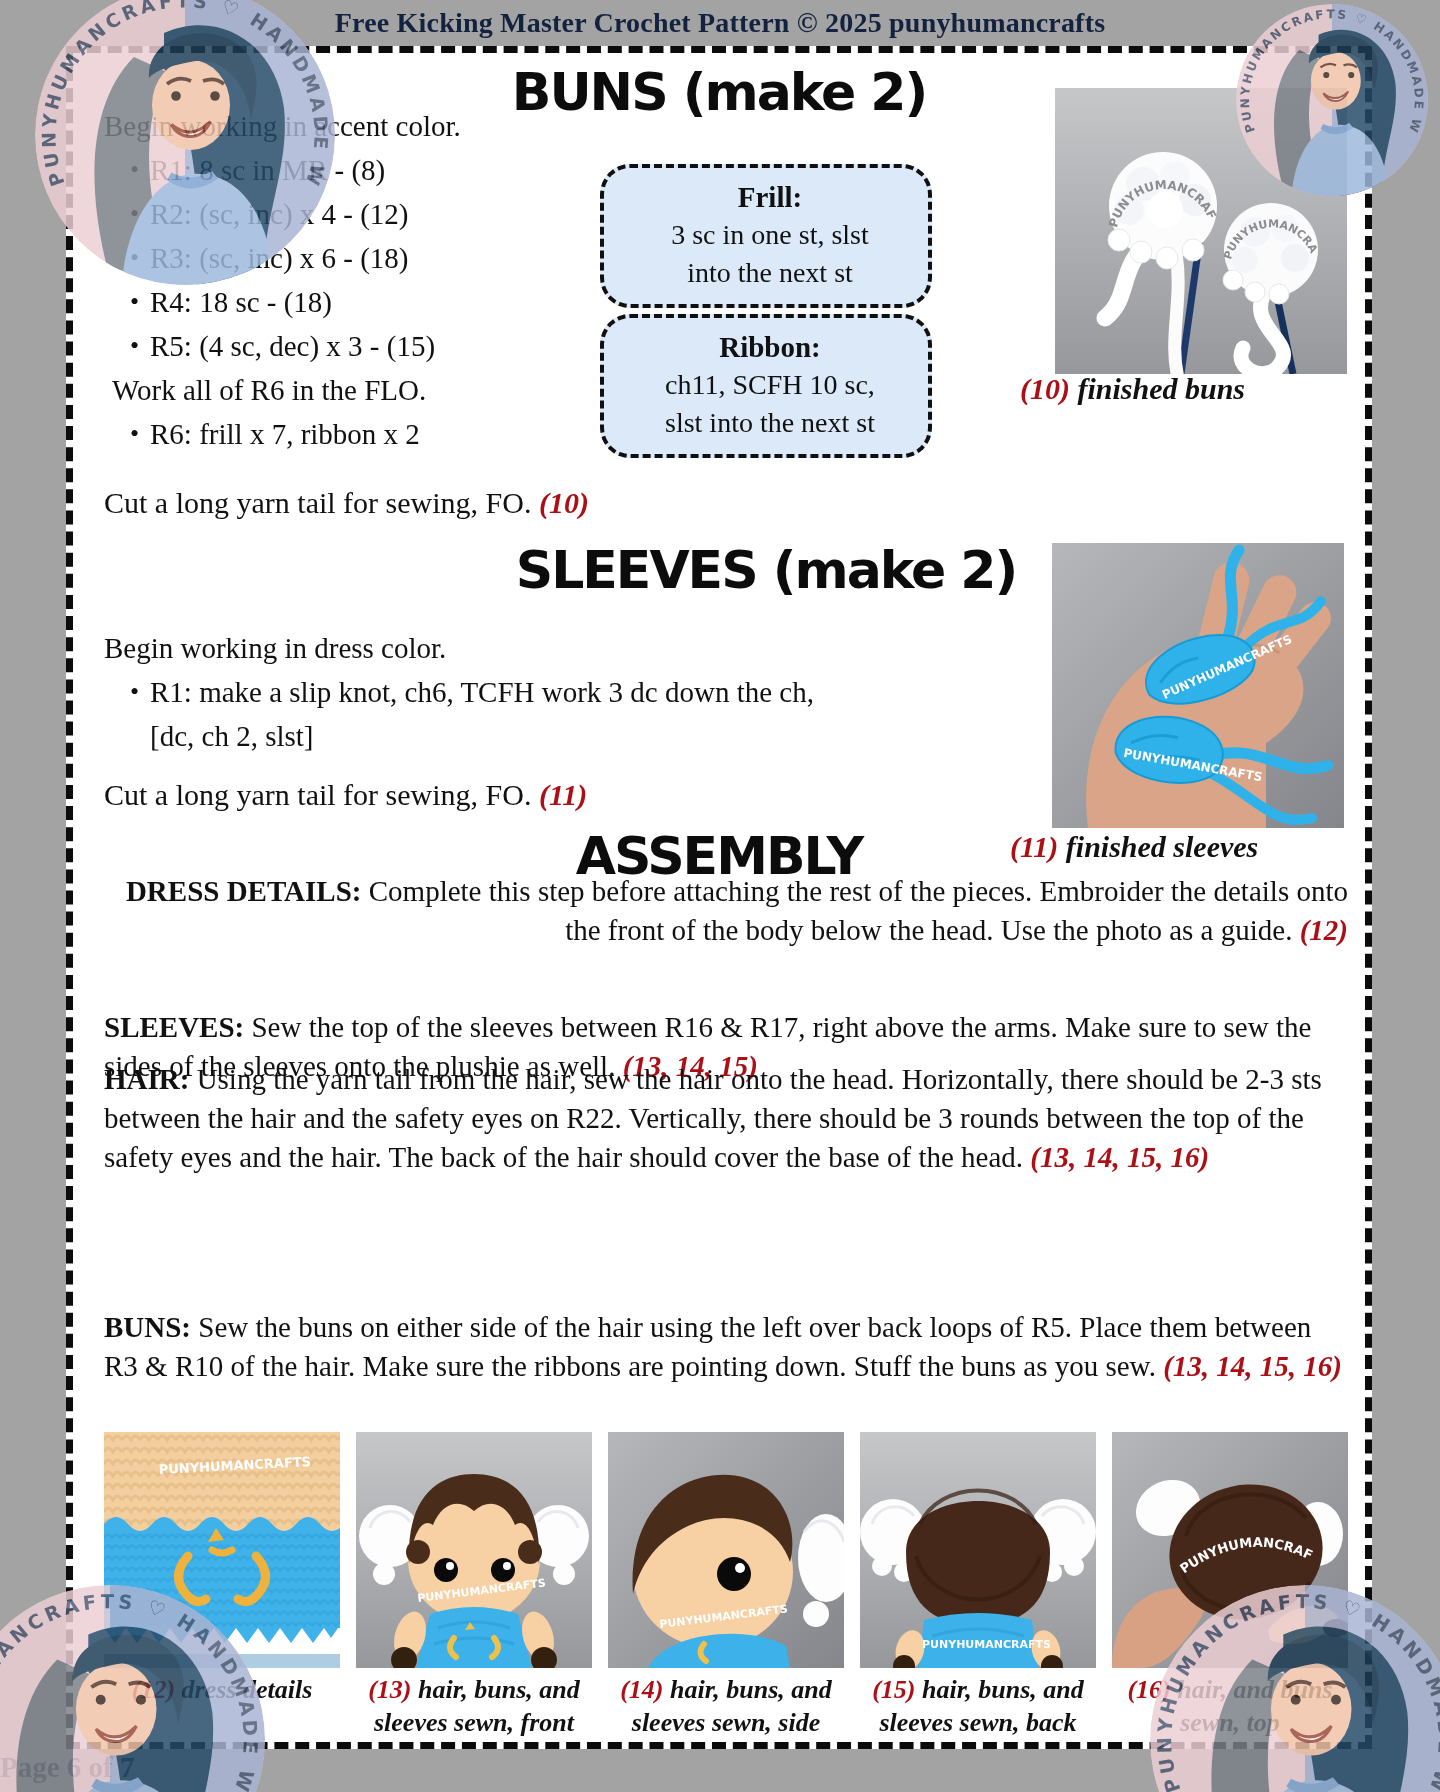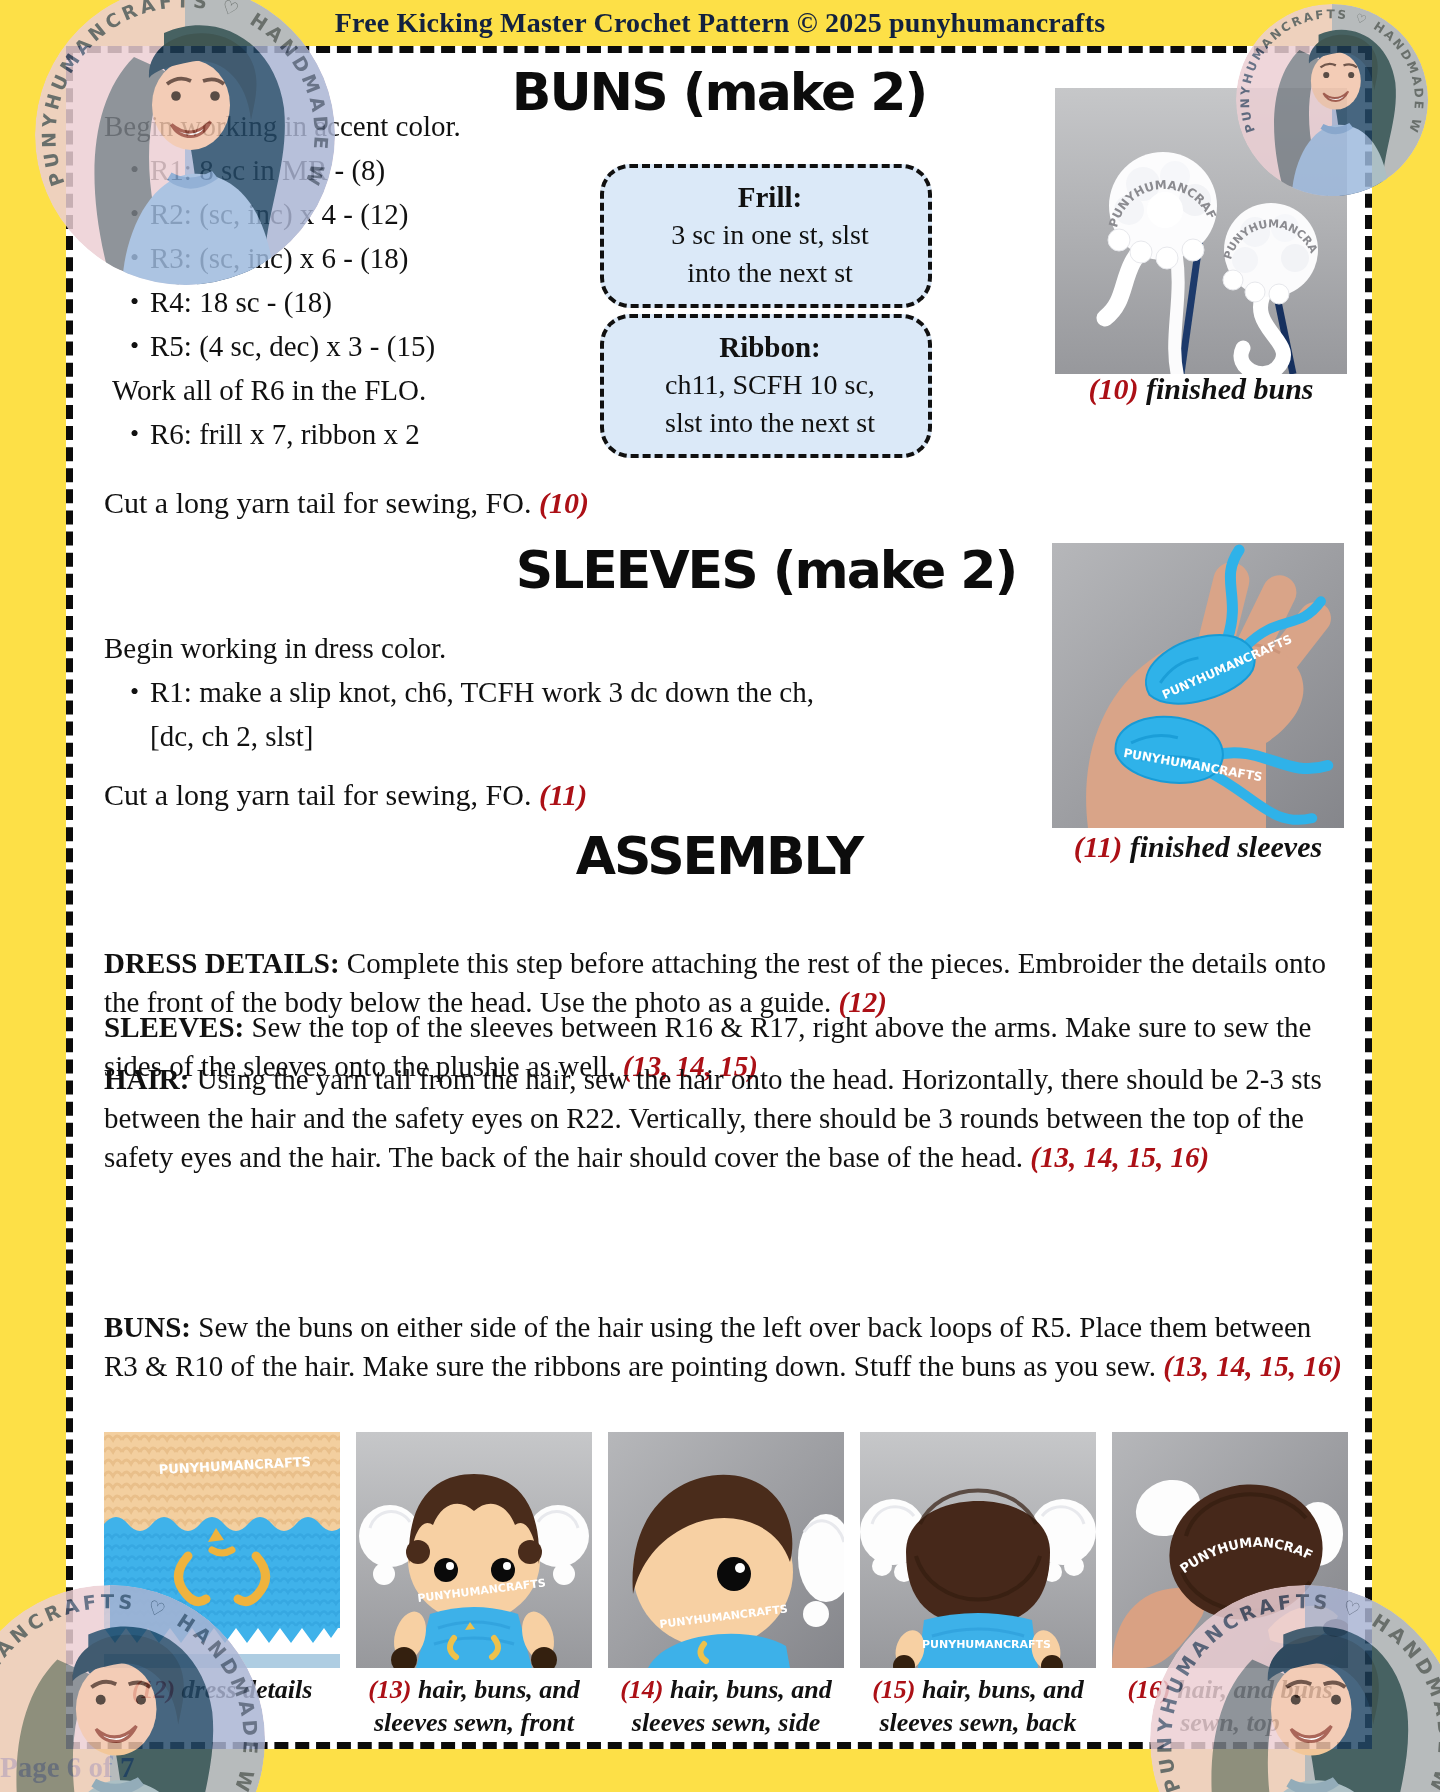--- a/index.html
+++ b/index.html
@@ -1,19 +1,19 @@
 <!DOCTYPE html>
 <html><head>
 <meta charset="utf-8">
 <style>
   html,body{margin:0;padding:0;background:#e8e8e8;}
   .page{position:relative;width:1440px;height:1792px;background:#ffffff;overflow:hidden;
         font-family:"Liberation Serif", serif;color:#111;}
   
-  .bar{position:absolute;background:#fde047;z-index:4;}
+  .bar{position:absolute;background:#a3a3a3;z-index:4;}
   .bar.top{left:0;top:0;width:1440px;height:46px;display:flex;align-items:center;justify-content:center;}
   .bar.bottom{left:0;top:1749px;width:1440px;height:43px;display:flex;align-items:flex-start;}
   .bar.left{left:0;top:46px;width:66px;height:1703px;}
   .bar.right{left:1372px;top:46px;width:68px;height:1703px;}
   .header-text{font-size:28px;font-weight:600;color:#13223f;letter-spacing:.2px;}
   .footer-text{font-size:29px;font-weight:600;color:#13223f;margin-top:2px;}
   .frame{position:absolute;left:66px;top:46px;width:1306px;height:1703px;box-sizing:border-box;
          border:7px dashed #0b0b0b;z-index:5;pointer-events:none;}
   
   .sec-title{position:absolute;left:66px;width:1306px;text-align:center;z-index:10;
@@ -27,21 +27,21 @@
   .cutline{position:absolute;left:104px;z-index:10;font-size:30px;}
   .ref{color:#AC1016;font-weight:bold;font-style:italic;}
   
   .infobox{position:absolute;left:600px;width:332px;box-sizing:border-box;z-index:10;
            background:#DBE9F8;border:4px dashed #101010;border-radius:30px;
            text-align:center;padding:10px 2px 12px 10px;font-size:28px;line-height:38px;}
   .infobox .btitle{font-weight:bold;font-size:29px;}
   
   .photo{position:absolute;z-index:10;}
   .photo svg{display:block;}
-  .photo-cap{position:absolute;z-index:10;text-align:center;font-size:30px;font-weight:bold;font-style:italic;}
+  .photo-cap{position:absolute;z-index:10;text-align:left;font-size:30px;font-weight:bold;font-style:italic;}
   
   .para{position:absolute;left:104px;width:1244px;z-index:10;font-size:29px;line-height:39px;}
   .para .label{font-weight:bold;}
   
   .gallery{position:absolute;left:104px;top:1432px;width:1244px;display:flex;gap:16px;z-index:10;}
   .gcell{width:236px;}
   .gcell svg{display:block;}
   .gcap{margin-top:5px;text-align:center;font-size:26px;line-height:33px;font-weight:bold;font-style:italic;}
   
   .logo{position:absolute;z-index:50;opacity:.84;border-radius:50%;overflow:hidden;}
@@ -210,21 +210,21 @@
         <text class="wmark" font-size="12" transform="rotate(4)" x="-46" y="10">PUNYHUMANCRAFTS</text>
       </g>
     </svg>
   </div>
   <div class="photo-cap" style="left:1010px;top:830px;width:376px;">
     <span class="ref">(11) </span><span>finished sleeves</span>
   </div>
 
   <div class="sec-title" style="top:826px;">ASSEMBLY</div>
 
-  <div class="para" style="top:944px;">
+  <div class="para" style="top:872px;text-align:right;">
     <span class="label">DRESS DETAILS:</span><span> Complete this step before attaching the rest of the pieces. Embroider the details onto the front of the body below the head. Use the photo as a guide. </span><span class="ref">(12)</span>
   </div>
   <div class="para" style="top:1008px;">
     <span class="label">SLEEVES:</span><span> Sew the top of the sleeves between R16 &amp; R17, right above the arms. Make sure to sew the sides of the sleeves onto the plushie as well. </span><span class="ref">(13, 14, 15)</span>
   </div>
   <div class="para" style="top:1060px;">
     <span class="label">HAIR:</span><span> Using the yarn tail from the hair, sew the hair onto the head. Horizontally, there should be 2-3 sts between the hair and the safety eyes on R22. Vertically, there should be 3 rounds between the top of the safety eyes and the hair. The back of the hair should cover the base of the head. </span><span class="ref">(13, 14, 15, 16)</span>
   </div>
   <div class="para" style="top:1308px;">
     <span class="label">BUNS:</span><span> Sew the buns on either side of the hair using the left over back loops of R5. Place them between R3 &amp; R10 of the hair. Make sure the ribbons are pointing down. Stuff the buns as you sew. </span><span class="ref">(13, 14, 15, 16)</span>

